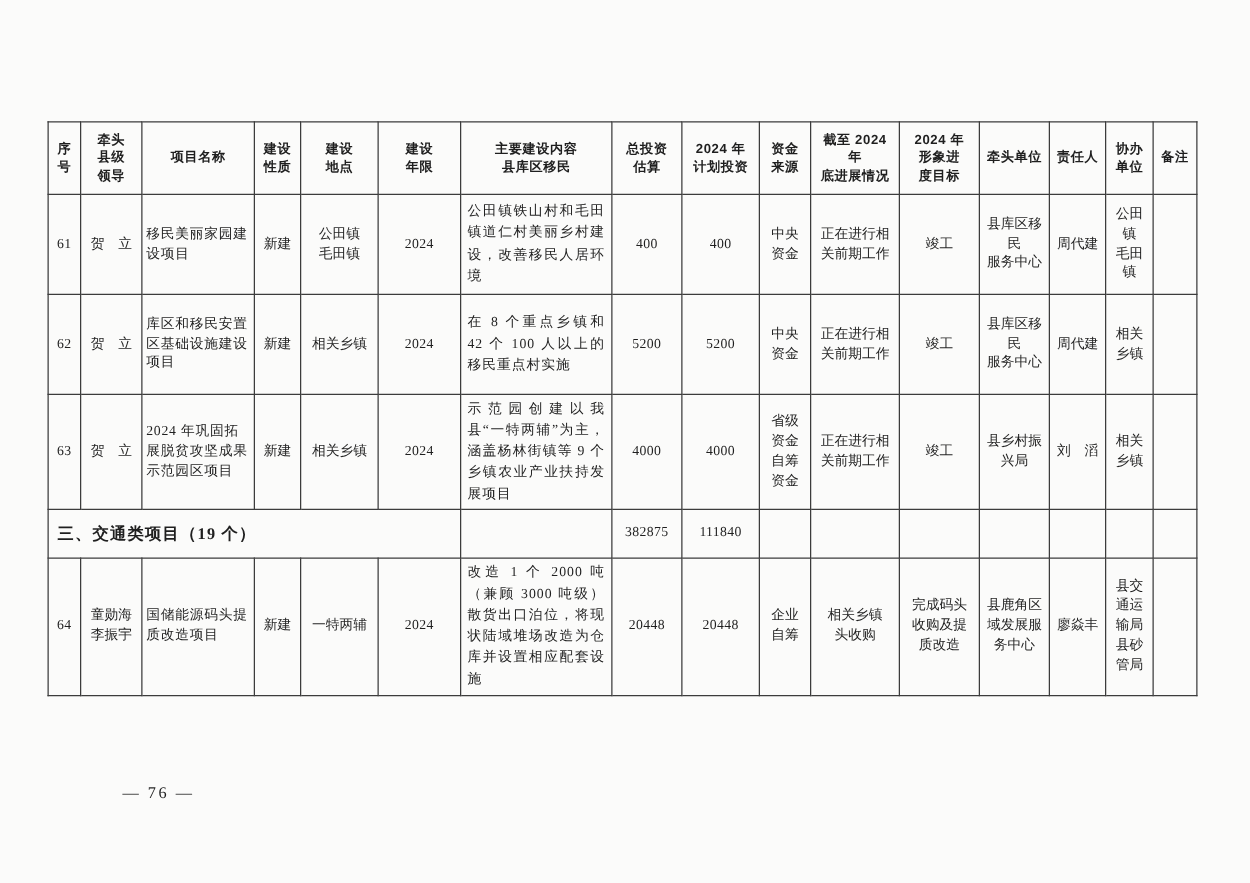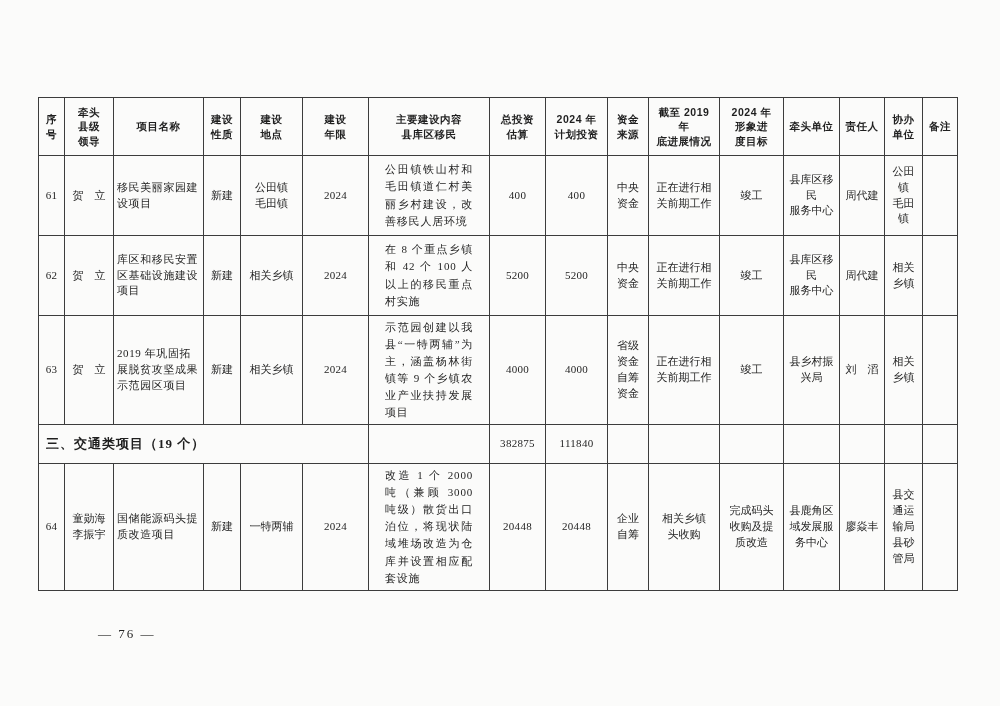--- a/index.html
+++ b/index.html
@@ -43,21 +43,21 @@
   }
   .doc-table td.left {
     text-align: left;
     letter-spacing: 0.6px;
   }
   .doc-table td.just {
     text-align: justify;
     text-justify: inter-ideograph;
     letter-spacing: 0.8px;
     line-height: 1.55;
-    padding: 3px 16px;
+    padding: 3px 5px;
   }
   .doc-table td.sec-title {
     text-align: left;
     font-weight: bold;
     font-size: 13px;
     letter-spacing: 1px;
     padding-left: 7px;
   }
   .doc-table td.num { letter-spacing: 0.3px; }
 
@@ -108,21 +108,21 @@
       <td class="head">建设
 年限</td>
       <td class="head">主要建设内容
 县库区移民</td>
       <td class="head">总投资
 估算</td>
       <td class="head">2024 年
 计划投资</td>
       <td class="head">资金
 来源</td>
-      <td class="head">截至 2019 年
+      <td class="head">截至 2024 年
 底进展情况</td>
       <td class="head">2024 年
 形象进
 度目标</td>
       <td class="head">牵头单位</td>
       <td class="head">责任人</td>
       <td class="head">协办
 单位</td>
       <td class="head">备注</td>
     </tr>
@@ -170,21 +170,21 @@
 服务中心</td>
       <td>周代建</td>
       <td>相关
 乡镇</td>
       <td></td>
     </tr>
 
     <tr class="rh-91">
       <td class="num">63</td>
       <td>贺　立</td>
-      <td class="left">2019 年巩固拓展脱贫攻坚成果示范园区项目</td>
+      <td class="left">2024 年巩固拓展脱贫攻坚成果示范园区项目</td>
       <td>新建</td>
       <td>相关乡镇</td>
       <td class="num">2024</td>
       <td class="just">示范园创建以我县“一特两辅”为主，涵盖杨林街镇等 9 个乡镇农业产业扶持发展项目</td>
       <td class="num">4000</td>
       <td class="num">4000</td>
       <td>省级
 资金
 自筹
 资金</td>

